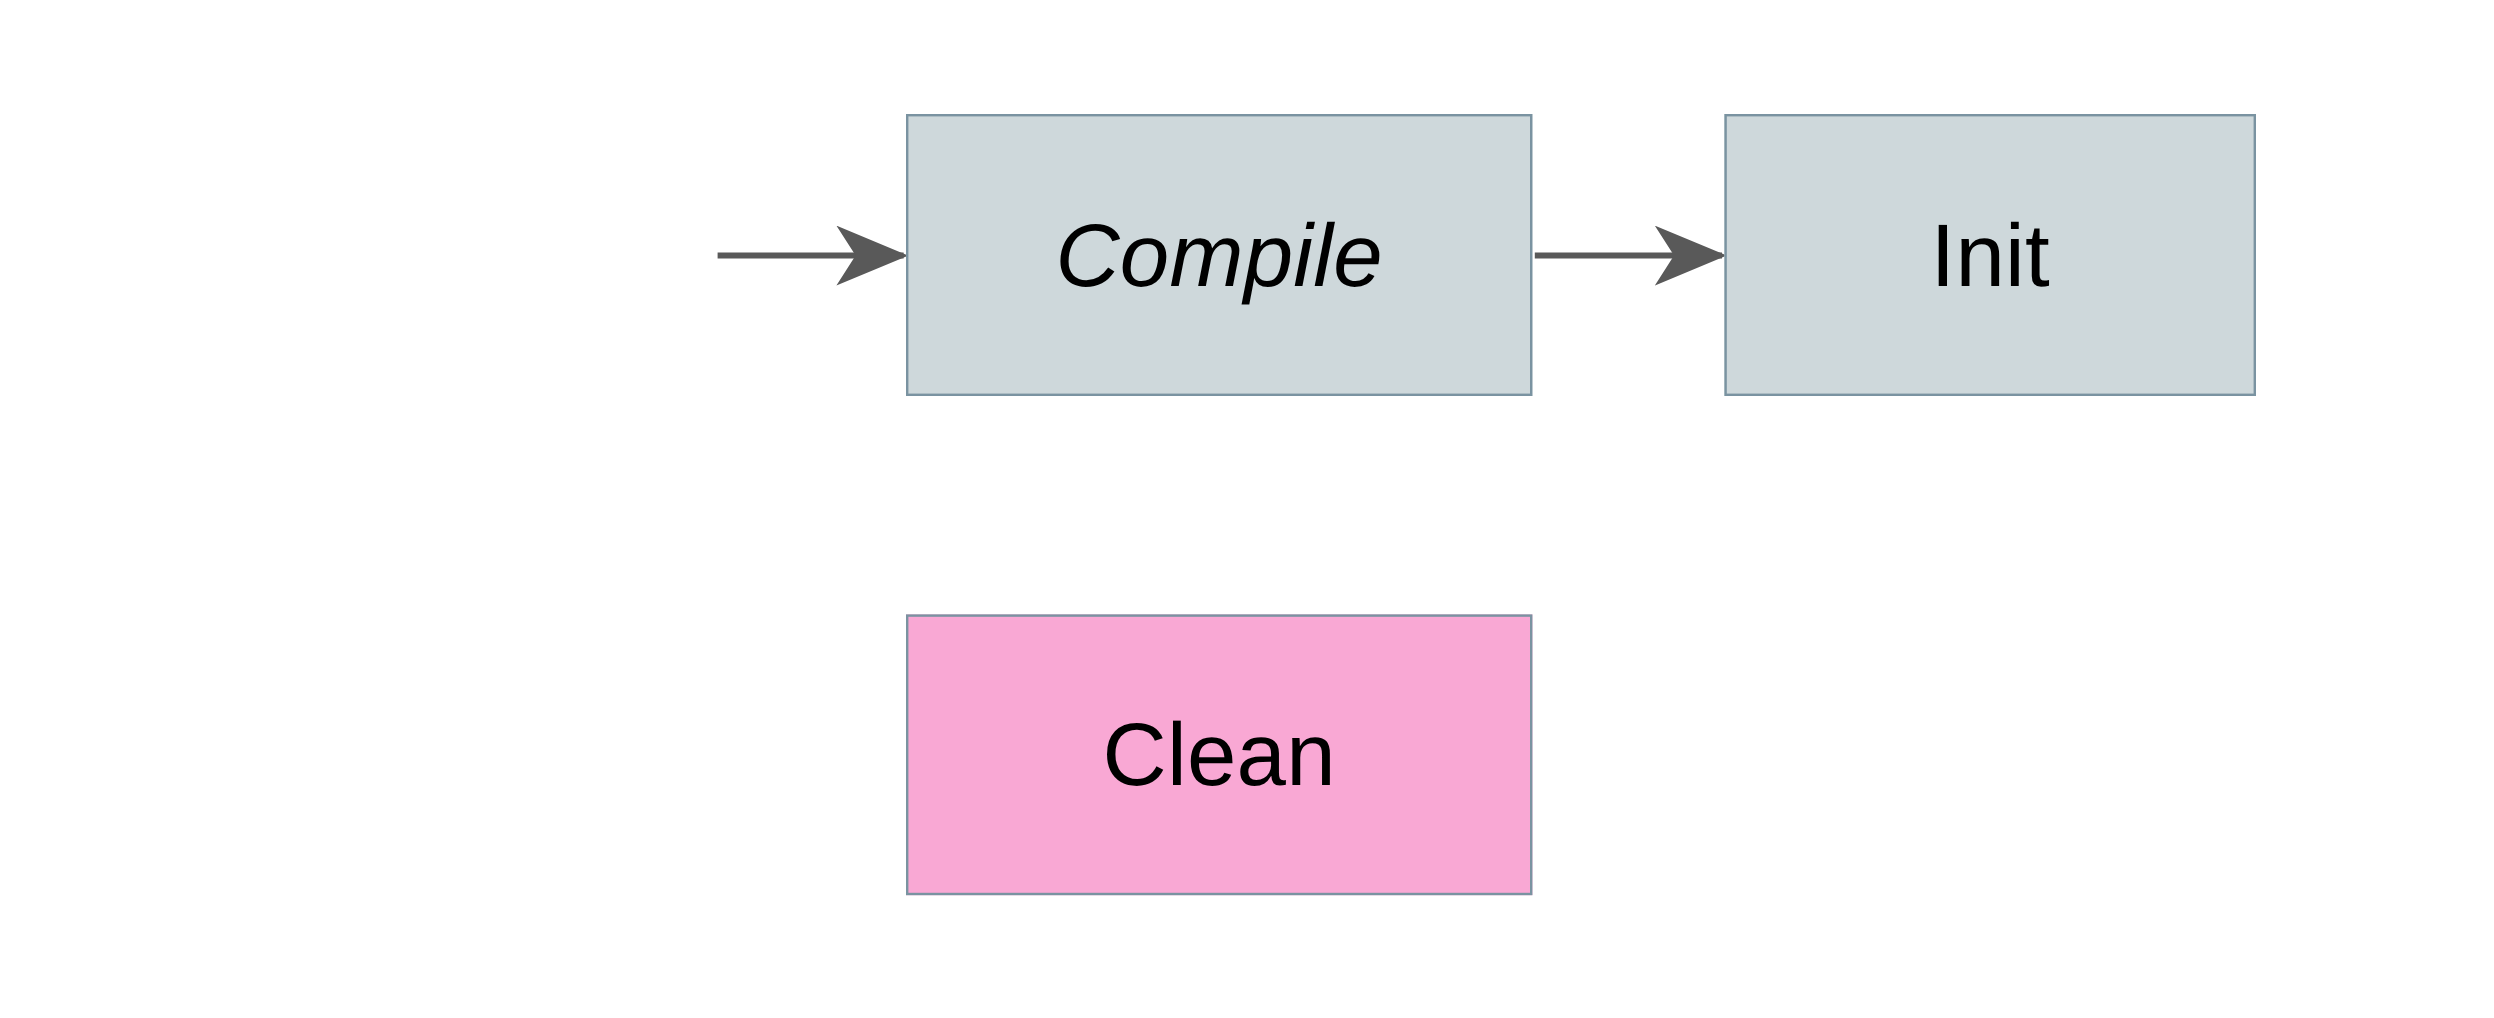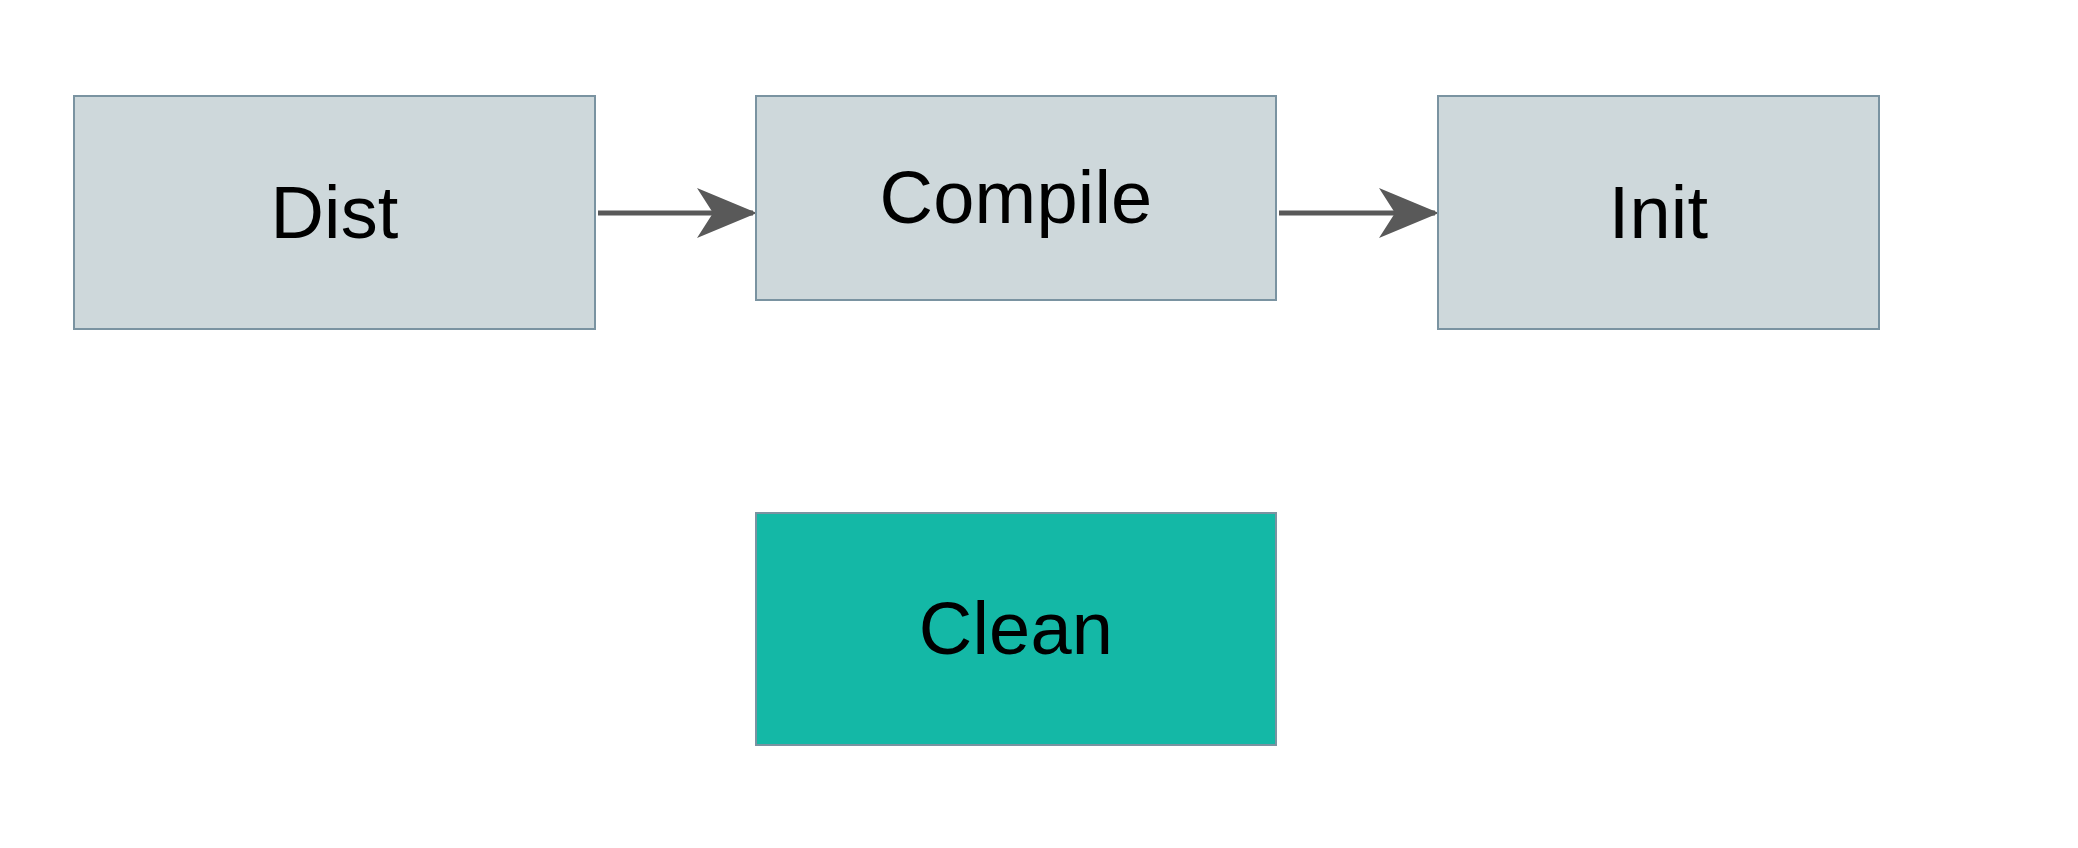--- a/index.html
+++ b/index.html
@@ -58,29 +58,26 @@
       </marker>
     </defs>
     <g>
       <line id="edge-0" x1="598" y1="213" x2="753" y2="213" stroke="#595959" stroke-width="5" marker-end="url(#arrowhead-classic)"></line>
     </g>
     <g>
       <line id="edge-1" x1="1279" y1="213" x2="1435" y2="213" stroke="#595959" stroke-width="5" marker-end="url(#arrowhead-classic)"></line>
     </g>
   </svg>
 
-  <div class="node" id="node-0" style="left: 73px; top: 95px; width: 523px; height: 235px; background: rgb(206, 216, 219); border-color: rgb(122, 147, 161); border-width: 2px;">
-    <span class="node-label" style="color: rgb(0, 0, 0);">Dist</span>
-  </div>
 
-  <div class="node" id="node-1" style="left: 755px; top: 95px; width: 522px; height: 206px; background: rgb(206, 216, 219); border-color: rgb(122, 147, 161); border-width: 2px;">
+  <div class="node" id="node-1" style="left: 755px; top: 95px; width: 522px; height: 235px; background: rgb(206, 216, 219); border-color: rgb(122, 147, 161); border-width: 2px; font-style: italic;">
     <span class="node-label" style="color: rgb(0, 0, 0);">Compile</span>
   </div>
 
   <div class="node" id="node-2" style="left: 1437px; top: 95px; width: 443px; height: 235px; background: rgb(206, 216, 219); border-color: rgb(122, 147, 161); border-width: 2px;">
     <span class="node-label" style="color: rgb(0, 0, 0);">Init</span>
   </div>
 
-  <div class="node" id="node-3" style="left: 755px; top: 512px; width: 522px; height: 234px; background: #14b8a6; border-color: rgb(122, 147, 161); border-width: 2px;">
+  <div class="node" id="node-3" style="left: 755px; top: 512px; width: 522px; height: 234px; background: #f9a8d4; border-color: rgb(122, 147, 161); border-width: 2px;">
     <span class="node-label" style="color: rgb(0, 0, 0);">Clean</span>
   </div>
 
 </div>
 
 </body></html>

